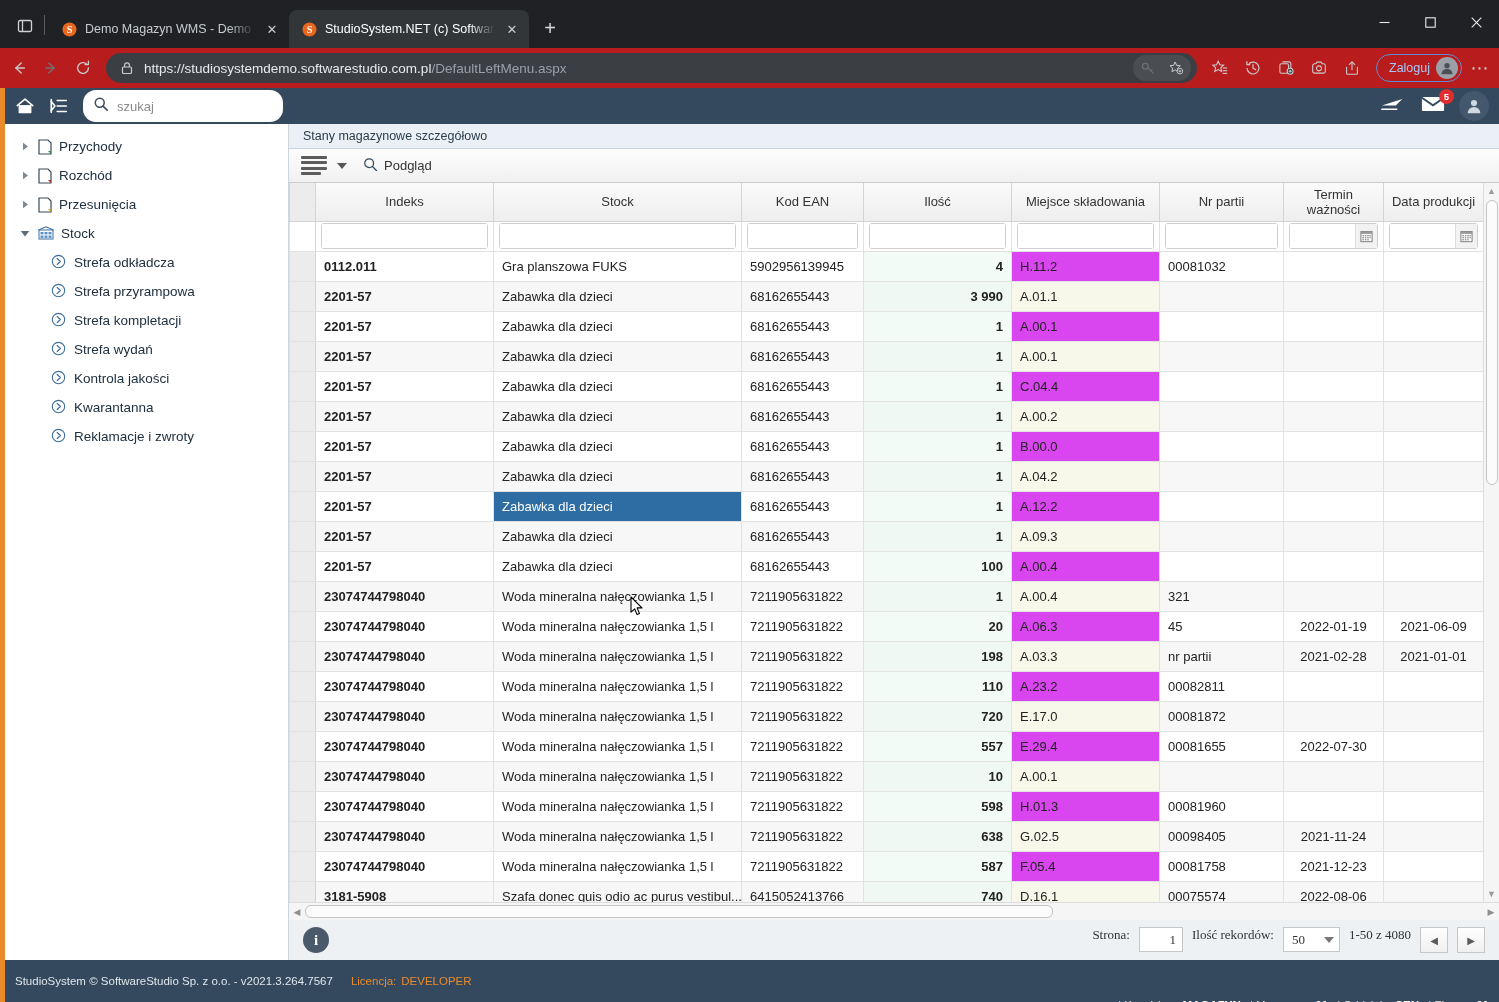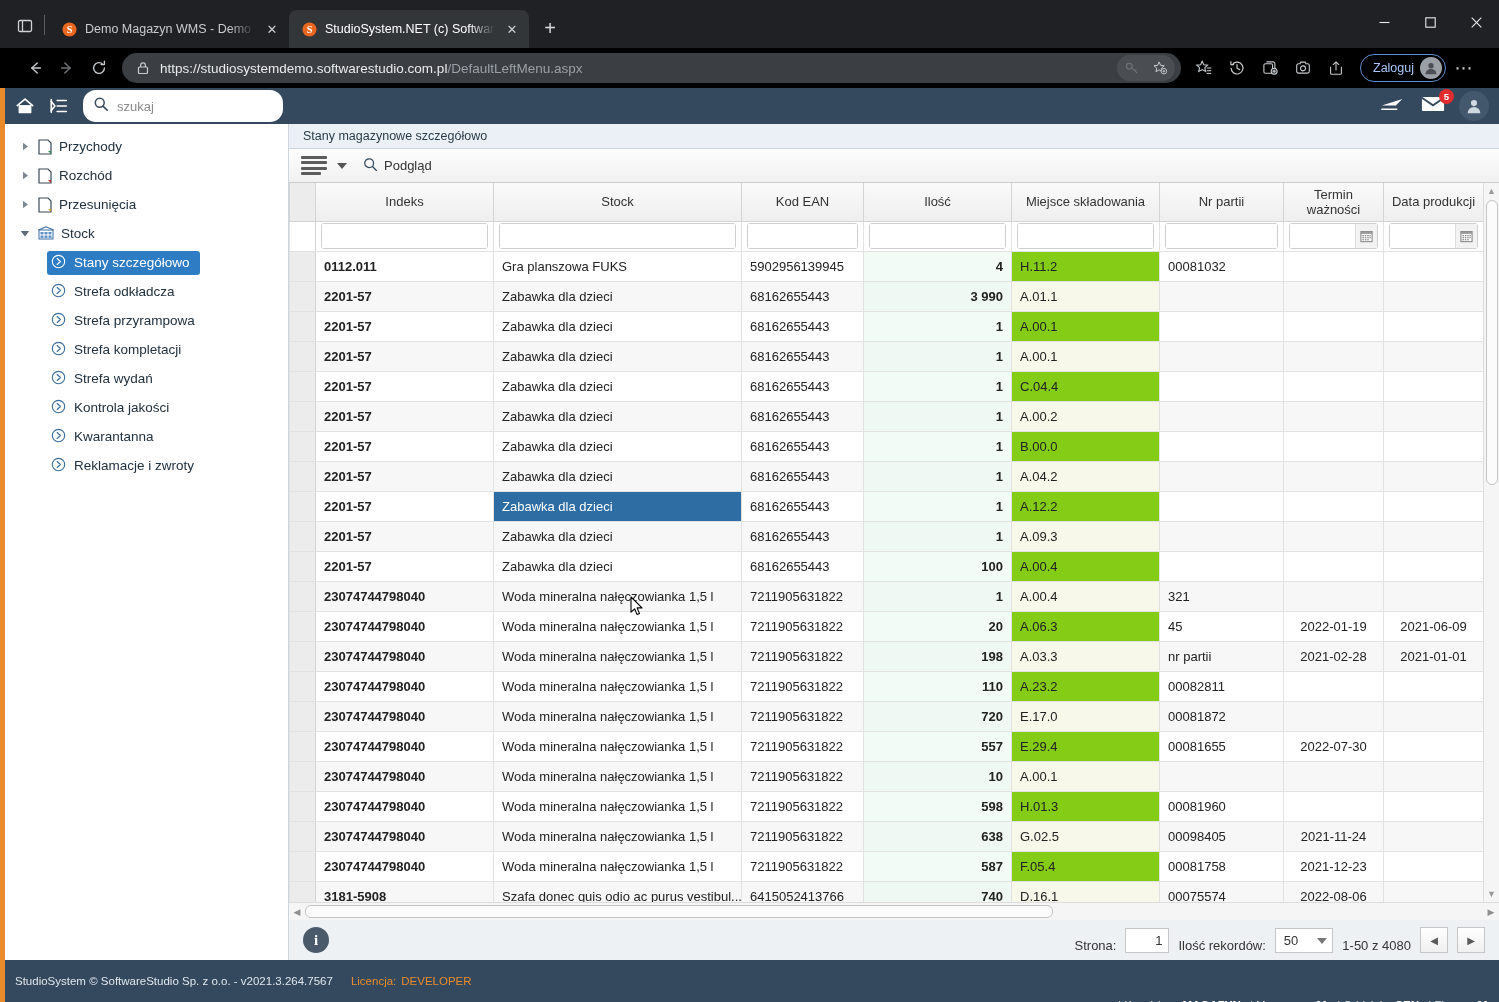--- a/index.html
+++ b/index.html
@@ -26,21 +26,21 @@
   }
   .tab.inactive { background:#202124; }
   .tab.active { background:#323639; color:#fff; }
   .tab-fav { width:16px; height:16px; flex:none; display:flex; align-items:center; justify-content:center; }
   .tab-title { white-space:nowrap; overflow:hidden; text-overflow:clip; flex:1; -webkit-mask-image: linear-gradient(to right, #000 85%, transparent 100%); mask-image: linear-gradient(to right, #000 85%, transparent 100%); }
   .tab-close { width:18px; height:18px; flex:none; display:flex; align-items:center; justify-content:center; font-size:13px; color:#c8ccd0; border-radius:4px; }
   .newtab { width:30px; height:30px; margin:0 0 5px 6px; display:flex; align-items:center; justify-content:center; color:#d7dadc; font-size:20px; border-radius:4px; }
   .winctrls { position:absolute; right:0; top:0; height:44px; display:flex; }
   .winbtn { width:46px; height:44px; display:flex; align-items:center; justify-content:center; color:#e8eaed; font-size:12px; }
 
-  .navbar { height: 40px; background:#000000; display:flex; align-items:center; padding: 0 20px; gap:2px; }
+  .navbar { height: 40px; background:#b91c1c; display:flex; align-items:center; padding: 0 4px; gap:2px; }
   .navicon { width:30px; height:30px; border-radius:50%; display:flex; align-items:center; justify-content:center; color:#c9cccf; flex:none; }
   .navicon.dim { color:#6f7275; }
   .omnibox {
     flex:1; height:30px; background:#3b3f43; border-radius:15px; display:flex; align-items:center;
     padding: 0 6px 0 12px; margin: 0 6px; gap:8px; min-width:0;
   }
   .omni-url { flex:1; color:#e8eaed; font-size:13.5px; white-space:nowrap; overflow:hidden; min-width:0; }
   .omni-url .dim { color:#9aa0a6; }
   .omni-actions { display:flex; align-items:center; gap:2px; }
   .omni-actions .navicon { width:26px; height:26px; }
@@ -108,21 +108,21 @@
   table.grid th {
     background:linear-gradient(#fafafa,#eeeeee); border:1px solid #d4d4d4; border-top:0;
     font-weight:normal; color:#333; height:38px; font-size:13px; padding:0 6px;
   }
   table.grid td { border:1px solid #e2e2e2; border-top:0; height:30px; padding:0 8px; color:#222; white-space:nowrap; overflow:hidden; }
   .c-sel { width:26px; background:#ececec !important; border-right:1px solid #d4d4d4 !important; padding:0 !important; }
   .c-indeks { width:178px; font-weight:bold; }
   .c-nazwa  { width:248px; }
   .c-ean    { width:122px; }
   .c-ilosc  { width:148px; text-align:right; font-weight:bold; background:#f3fbf6; }
-  .c-miejsce{ width:148px; background:#84cc16; }
+  .c-miejsce{ width:148px; background:#d946ef; }
   .c-partia { width:124px; }
   .c-termin { width:100px; text-align:center; }
   .c-data   { width:100px; text-align:center; }
   tr.alt td { background-color:#f7f7f7; }
   tr.alt td.c-ilosc { background:#eff8f3; }
   tr.alt td.c-miejsce { background:#f8f8ea; }
   td.sel-cell { background:#2e6da4 !important; color:#fff !important; }
 
   .filter-row td { height:40px; background:#fff !important; padding:0 5px !important; }
   .filter-row td.c-ilosc, .filter-row td.c-miejsce { background:#fff !important; }
@@ -136,21 +136,21 @@
   .vs-thumb { width:12px; height:285px; background:#fbfbfb; border:1px solid #c4c4c4; border-radius:6px; }
 
   .hscroll { height:18px; background:#f5f5f5; border-top:1px solid #ddd; display:flex; align-items:center; }
   .hs-arrow { width:16px; height:18px; display:flex; align-items:center; justify-content:center; color:#8f8f8f; font-size:9px; }
   .hs-track { flex:1; height:18px; padding:2px 0; }
   .hs-thumb { height:13px; width:748px; background:#fbfbfb; border:1px solid #c4c4c4; border-radius:6px; }
 
   .grid-footer { height:40px; background:#eef1f3; display:flex; align-items:center; padding:0 14px 0 14px; gap:10px; }
   .info-circle { width:26px; height:26px; border-radius:50%; background:#4a5a6a; color:#fff; display:flex; align-items:center; justify-content:center; font-size:15px; font-weight:bold; font-family:"Liberation Serif",serif; }
   .footer-spacer { flex:1; }
-  .pager { display:flex; align-items:flex-end; gap:9px; font-size:13px; color:#333; }
+  .pager { display:flex; align-items:flex-start; gap:9px; font-size:13px; color:#333;font-family:Liberation Serif, serif; }
   .page-input { width:44px; height:25px; border:1px solid #c6c6c6; background:#fff; text-align:right; padding-right:6px; font-size:13px; line-height:23px; }
   .recsel { height:25px; min-width:52px; border:1px solid #c6c6c6; background:#fff; display:flex; align-items:center; justify-content:space-between; padding:0 5px 0 8px; font-size:13px; gap:19px; }
   .pbtn { width:28px; height:26px; border:1px solid #c6c6c6; background:linear-gradient(#fff,#f0f0f0); display:flex; align-items:center; justify-content:center; color:#5b5b5b; font-size:10px; }
 
   .statusbar {
     height:42px; background:#34495e; color:#dfe6ec; font-size:11.5px; display:flex; align-items:center;
     padding:0 10px; gap:0; border-left:5px solid #e98b2a;
   }
   .status-lic { color:#e98b2a; margin-left:18px; }
   .status-right { margin-left:auto; display:flex; gap:3px;margin-top:48px; }
@@ -431,31 +431,20 @@
                 <rect x="6.5" y="6" width="3" height="2.4" fill="#5b8fc4"></rect>
                 <rect x="10.5" y="6" width="3" height="2.4" fill="#5b8fc4"></rect>
                 <rect x="2.5" y="9.5" width="3" height="2.4" fill="#5b8fc4"></rect>
                 <rect x="6.5" y="9.5" width="3" height="2.4" fill="#5b8fc4"></rect>
                 <rect x="10.5" y="9.5" width="3" height="2.4" fill="#5b8fc4"></rect>
               </svg>
           </span>
           <span class="lbl">Stock</span>
         </div>
 
-        <div class="tree-node child sel">
-          <span class="selwrap">
-            <span>
-              <svg width="15" height="15" viewBox="0 0 16 16">
-                  <circle cx="8" cy="8" r="6.6" fill="none" stroke="#fff" stroke-width="1.2"></circle>
-                  <polyline points="6.6,4.8 10,8 6.6,11.2" fill="none" stroke="#fff" stroke-width="1.2" stroke-linecap="round" stroke-linejoin="round"></polyline>
-                </svg>
-            </span>
-            <span>Stany szczegółowo</span>
-          </span>
-        </div>
 
         <div class="tree-node child">
           <span class="selwrap">
             <span>
               <svg width="15" height="15" viewBox="0 0 16 16">
                   <circle cx="8" cy="8" r="6.6" fill="none" stroke="#3c6e9e" stroke-width="1.2"></circle>
                   <polyline points="6.6,4.8 10,8 6.6,11.2" fill="none" stroke="#3c6e9e" stroke-width="1.2" stroke-linecap="round" stroke-linejoin="round"></polyline>
                 </svg>
             </span>
             <span>Strefa odkładcza</span>

